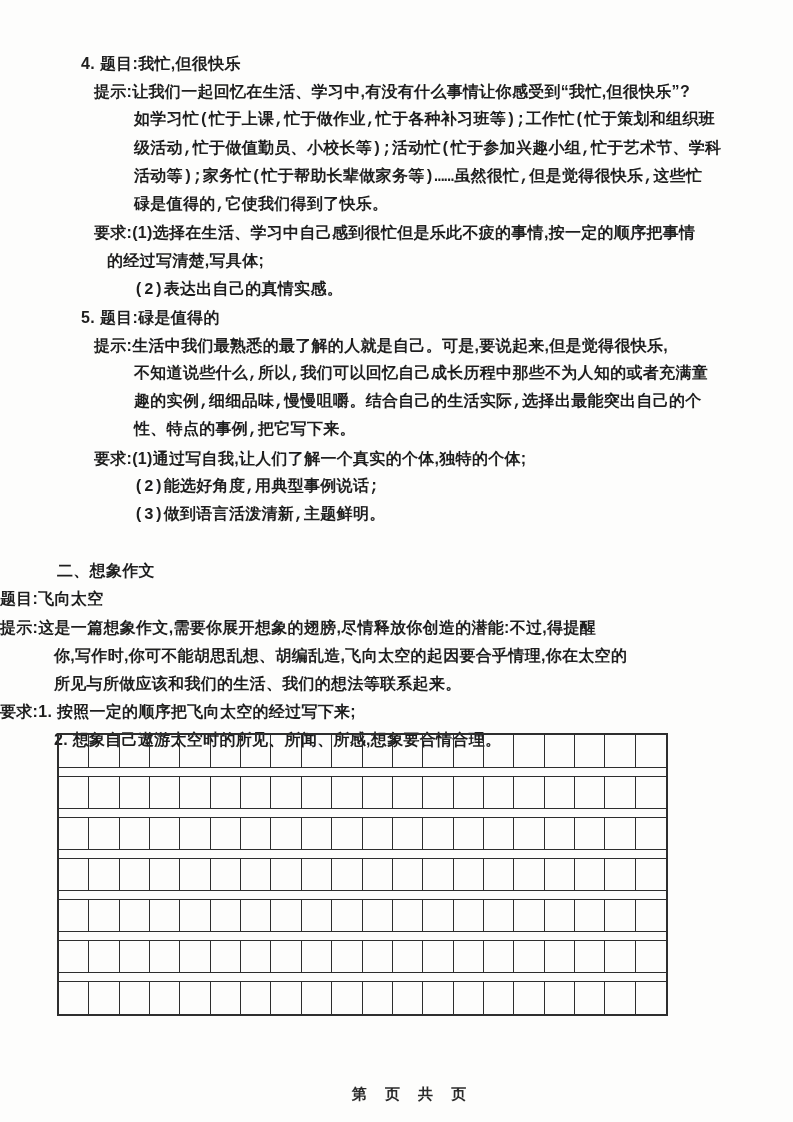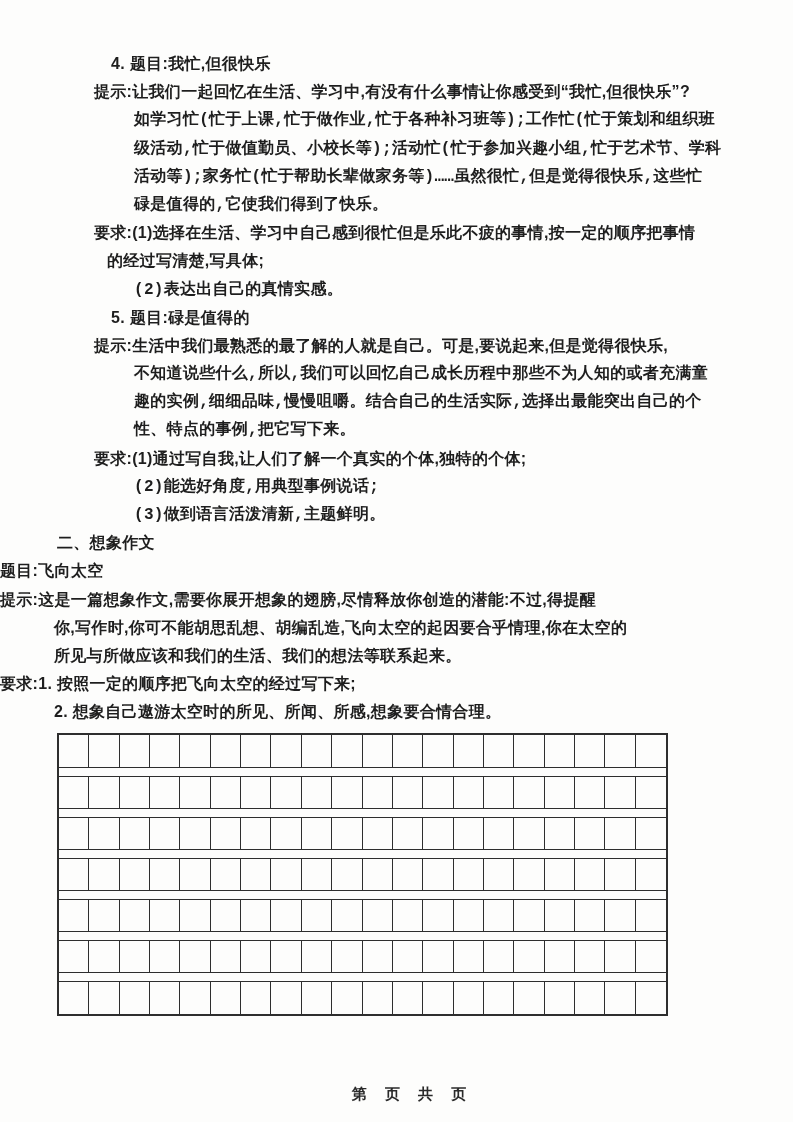--- a/index.html
+++ b/index.html
@@ -19,23 +19,23 @@
   .line{
     height:28.2px;
     line-height:28.2px;
     font-size:16px;
     font-weight:600;
     white-space:nowrap;
     letter-spacing:0.3px;
   }
   .lbl{font-weight:700;}
   .num{font-weight:700;margin-right:5px;}
-  .heading{font-weight:700;}
+  .heading{font-weight:700;margin-top:28px;}
   
-  .p-num{padding-left:111px;}
+  .p-num{padding-left:81px;}
   .p-lbl{padding-left:94px;}
   .p-c1{padding-left:134px;font-family:Liberation Mono, monospace;}
   .p-c2{padding-left:107px;}
   .p-sec{padding-left:57px;}
   .p-stl{}
   .p-sc1{padding-left:54px;}
 
   
   .grid-wrap{
     position:absolute;

